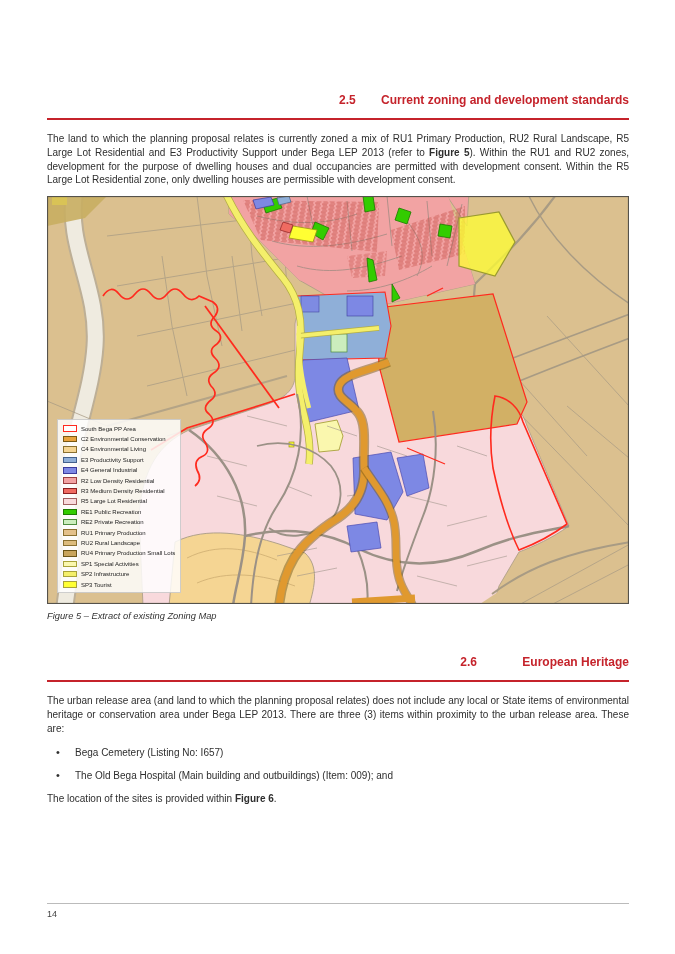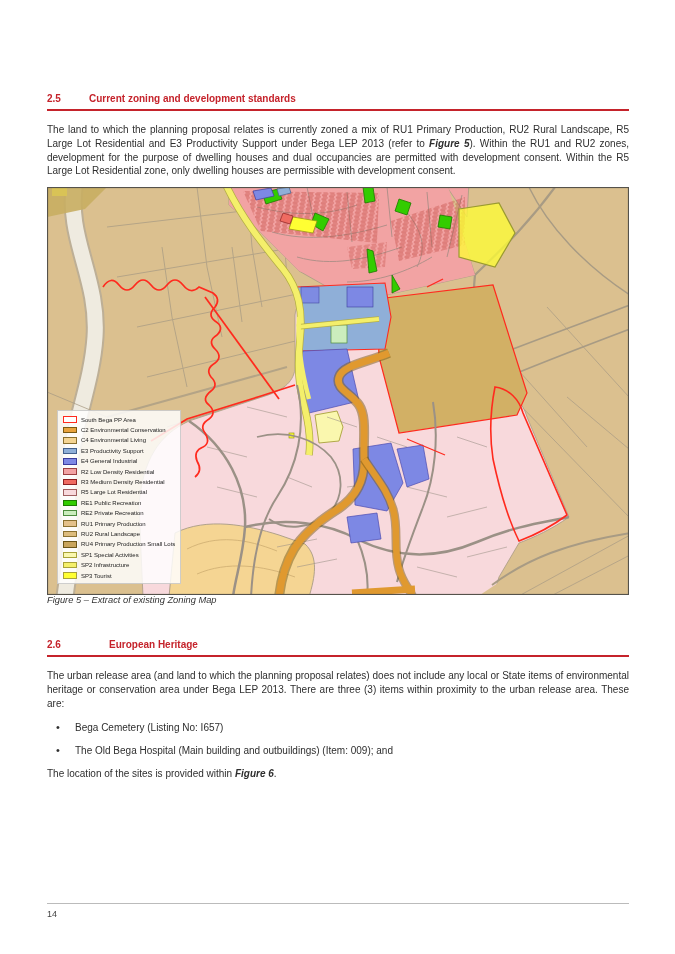--- a/index.html
+++ b/index.html
@@ -9,41 +9,41 @@
     --re1:#33CC00; --re2:#CBEDBD; --sp1:#FAF7AE; --sp2:#F4EF6B; --sp3:#FFFF33;
     --pp:#FF2A1E; --river:#EFEBE0; --road:#9B9186; --parcel:#A89B84; --map_border:#55524B;
   }
   *{box-sizing:border-box; margin:0; padding:0;}
   html,body{background:#ffffff;}
   body{font-family:"Liberation Sans", sans-serif; color:var(--text);}
   .page{position:relative; width:675px; height:954px; background:#fff; margin:0 auto; overflow:hidden;}
   .content{position:absolute; left:47px; top:0; width:582px;}
 
   .sec-heading{display:flex; align-items:baseline; border-bottom:2px solid var(--heading);
-    padding-bottom:5px; color:var(--heading); font-weight:bold; font-size:10px;}
+    padding-bottom:11px; color:var(--heading); font-weight:bold; font-size:12px;justify-content:flex-end;}
   .sec-heading .sec-num{width:42px; flex:0 0 42px;}
   .h25{margin-top:93px;}
   .h26{margin-top:34px;gap:20px;}
 
   .body-p{font-size:10px; line-height:1.38; text-align:justify; margin-top:12px;}
-  .body-p b{font-weight:bold;font-style:italic;}
+  .body-p b{font-weight:bold;}
 
   .map-wrap{position:relative; width:582px; height:408px; margin-top:9px;}
   .map-wrap svg{display:block;}
 
   .legend{position:absolute; left:10px; top:223px; width:124px;
     background:rgba(255,255,255,0.84); border:1px solid rgba(160,160,160,.5);
     padding:5px 5px 4px 5px;}
   .lg-row{display:flex; align-items:center; margin:0 0 3.4px 0; height:7px;}
   .lg-row:last-child{margin-bottom:0;}
   .lg-swatch{flex:0 0 14px; width:14px; height:6.5px; border:1px solid #666; margin-right:4px;}
   .lg-swatch-pp{border-width:1.8px;}
   .lg-label{font-size:6px; color:#222; white-space:nowrap; letter-spacing:0;}
 
-  .fig-caption{font-size:9.3px; font-style:italic; color:#333; }
+  .fig-caption{font-size:9.3px; font-style:italic; color:#333; margin-top:7px;}
 
   .bullets{list-style:none; margin-top:10px;}
   .bullets li{position:relative; padding-left:28px; font-size:10px; line-height:1.3; margin-bottom:10px;}
   .bullets li::before{content:"\2022"; position:absolute; left:9px; top:-1px; font-size:11px;}
 
   .closing{margin-top:2px;}
 
   .footer{position:absolute; left:47px; top:903px; width:582px; border-top:1px solid var(--footer_line);}
   .page-num{display:block; text-align:left; font-size:9px; color:#444; margin-top:5px;}
 </style>

